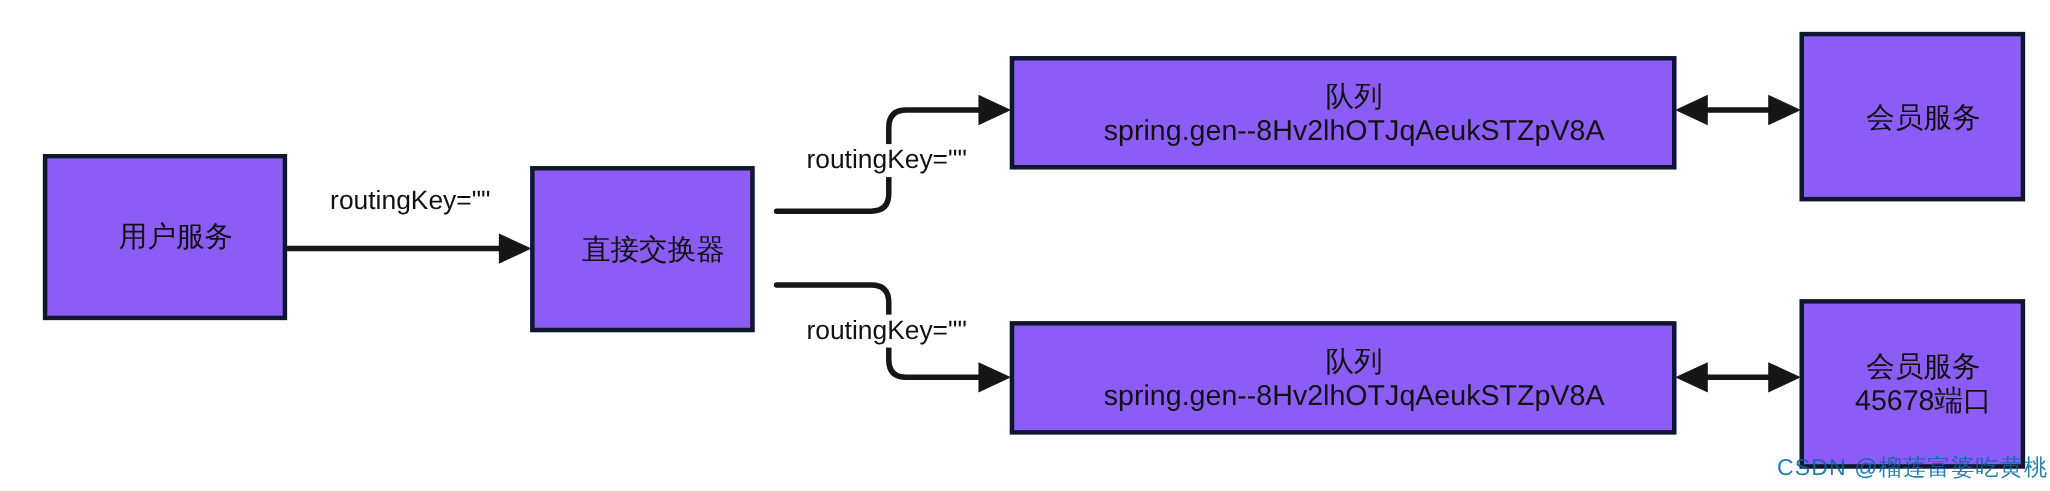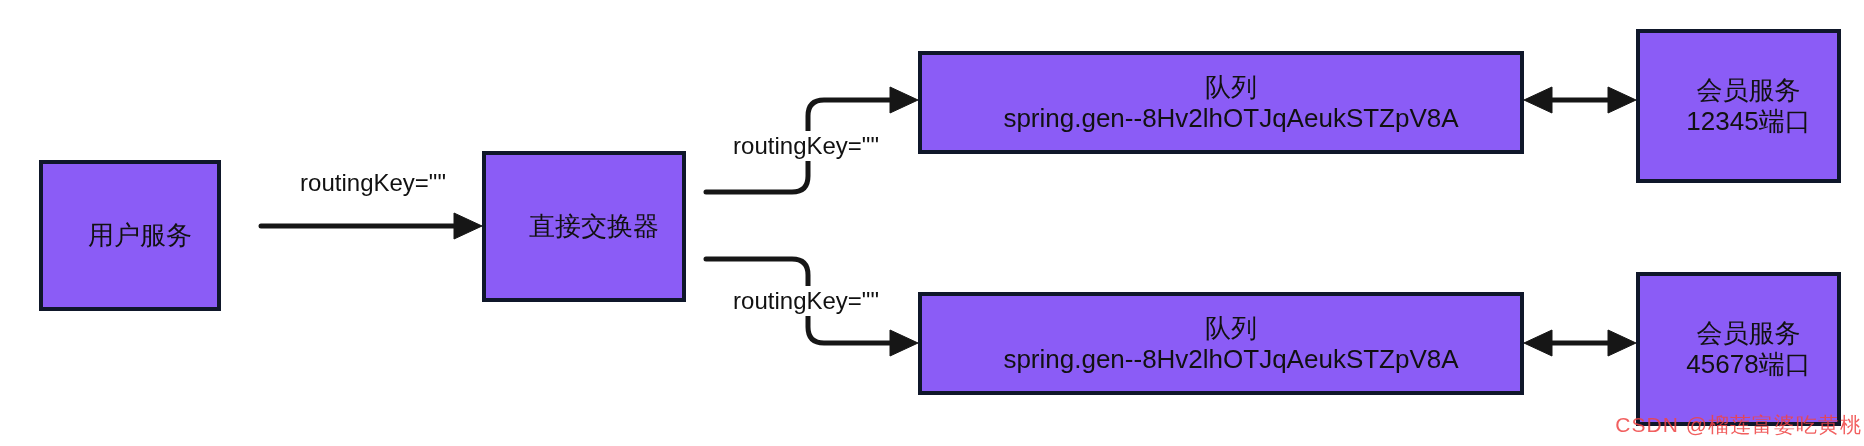--- a/index.html
+++ b/index.html
@@ -32,21 +32,21 @@
     text-align:center;
     font-size:24px;line-height:28px;
     white-space:nowrap;
     z-index:3;
   }
   .edge-label.boxed{background:#ffffff;padding:1px 3px;}
   .watermark{
     position:absolute;
     top:411px;right:2px;
     font-size:21px;
-    color:#ef4444;
+    color:#0369a1;
     opacity:.85;
     white-space:nowrap;
     z-index:4;
     letter-spacing:1px;
   }
 </style>
 </head>
 <body>
 
 <div class="stage">
@@ -64,41 +64,40 @@
 
     <line x1="1550" y1="100" x2="1610" y2="100"></line>
     <polygon points="1524,100 1552,87 1552,113"></polygon>
     <polygon points="1636,100 1608,87 1608,113"></polygon>
 
     <line x1="1550" y1="343" x2="1610" y2="343"></line>
     <polygon points="1524,343 1552,330 1552,356"></polygon>
     <polygon points="1636,343 1608,330 1608,356"></polygon>
   </svg>
 
-  <div class="node" style="left:39px;top:160px;width:182px;height:151px;">
+  <div class="node" style="left:39px;top:140px;width:222px;height:151px;">
     <div>用户服务</div>
   </div>
 
   <div class="node" style="left:482px;top:151px;width:204px;height:151px;">
     <div>直接交换器</div>
   </div>
 
   <div class="node" style="left:918px;top:51px;width:606px;height:103px;">
     <div>队列</div>
     <div>spring.gen--8Hv2lhOTJqAeukSTZpV8A</div>
   </div>
 
   <div class="node" style="left:918px;top:292px;width:606px;height:103px;">
     <div>队列</div>
     <div>spring.gen--8Hv2lhOTJqAeukSTZpV8A</div>
   </div>
 
   <div class="node" style="left:1636px;top:29px;width:205px;height:154px;">
     <div>会员服务</div>
-    <div>12345端口</div>
   </div>
 
   <div class="node" style="left:1636px;top:272px;width:205px;height:154px;">
     <div>会员服务</div>
     <div>45678端口</div>
   </div>
 
   <div class="edge-label" style="left:373px;top:183px;">
     <div>routingKey=""</div>
   </div>

